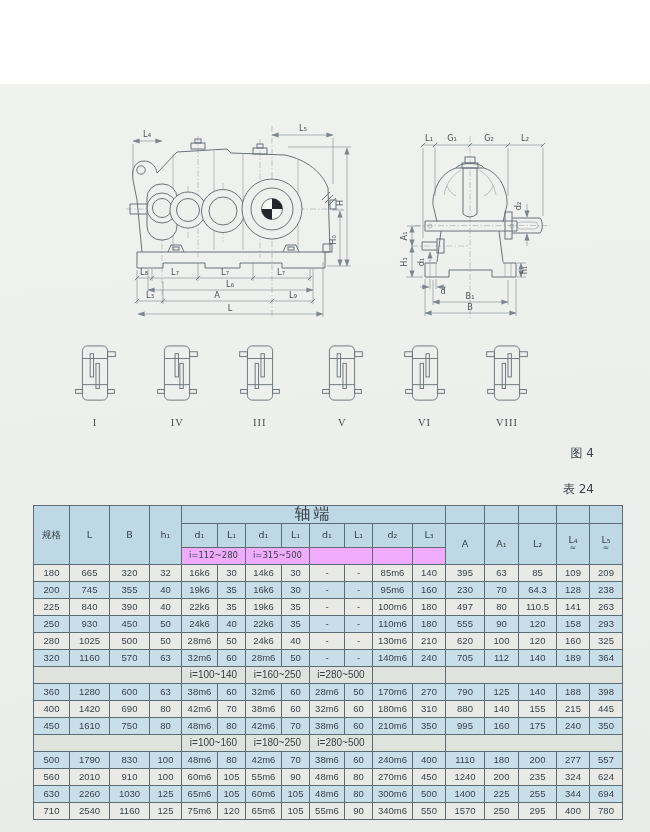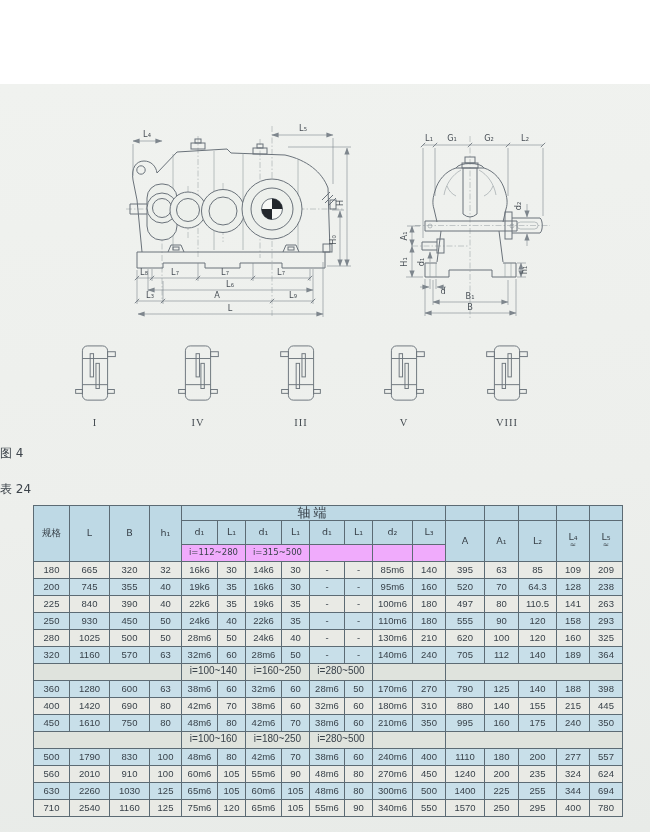--- a/index.html
+++ b/index.html
@@ -18,34 +18,34 @@
   .drawings .tk{stroke:#737b82;stroke-width:0.9}
   .drawings .cl{fill:none;stroke:#9aa1a7;stroke-width:0.55;stroke-dasharray:6 2 1.5 2}
   .drawings text{font-family:"DejaVu Sans",sans-serif;font-size:8.2px;fill:#474e55;text-anchor:middle}
   
   .variants{position:absolute;left:70px;top:344px;width:462px;display:flex;justify-content:space-between}
   .variant{display:flex;flex-direction:column;align-items:center;width:50px}
   .variant svg{display:block}
   .vbody{fill:none;stroke:#6e767d;stroke-width:1}
   .vlabel{margin-top:13px;font-family:"Liberation Serif",serif;font-size:10.5px;color:#454c52;letter-spacing:1px}
   
-  .caption{position:absolute;left:0;width:594px;text-align:left;color:#3c434a;
+  .caption{position:absolute;left:0;width:594px;text-align:right;color:#3c434a;
            font-family:"DejaVu Sans",sans-serif;font-size:12px}
   .caption.fig{top:445px}
   .caption.tbl{top:481px}
   
   table.dim-table{position:absolute;left:33px;top:505px;width:584px;border-collapse:collapse;
         table-layout:fixed;border:1.5px solid #4e5c65}
   .dim-table th,.dim-table td{border:1px solid #5c6b74;font-weight:normal;text-align:center;
         vertical-align:middle;padding:0;line-height:1.05;color:#39424a;overflow:hidden;white-space:nowrap}
   .dim-table thead th{background:#bed9e5;font-family:"DejaVu Sans",sans-serif;font-size:9.5px}
   .dim-table tr.r1 th{height:11px}
   .dim-table tr.r2 th{height:23px}
   .dim-table tr.r3 th{height:16px;background:#f0abfc;font-size:8.5px}
-  .dim-table th.shaft{font-size:13px;letter-spacing:3px}
+  .dim-table th.shaft{font-size:16px;letter-spacing:3px}
   .dim-table td{height:16px;font-size:9.5px;font-family:"Liberation Sans",sans-serif}
   .row-gray td{background:#e9eae5}
   .row-blue td{background:#c8dfe9}
   .ratio-row td{background:#dfe3dd;font-size:10px}
   .hx{font-size:7.5px;line-height:5px;padding-bottom:2px;color:#4a535a}
 </style>
 </head>
 <body>
 
 <div class="scan"></div>
@@ -323,20 +323,35 @@
           <line x1="9" y1="15" x2="35" y2="15"></line>
           <line x1="9" y1="42" x2="35" y2="42"></line>
       <rect x="17" y="10" width="3.5" height="24"></rect>
           <rect x="23" y="20" width="3.5" height="26"></rect>
       <rect x="35" y="8" width="8" height="5"></rect>
       <rect x="2" y="47" width="7" height="4"></rect>
           <rect x="35" y="47" width="7" height="4"></rect>
         </g>
       </svg>
     <div class="vlabel">V</div>
+  </div>
+  <div class="variant">
+    <svg width="44" height="60" viewBox="0 0 44 62">
+        <g class="vbody">
+      <rect x="9" y="2" width="26" height="56" rx="5"></rect>
+          <line x1="9" y1="15" x2="35" y2="15"></line>
+          <line x1="9" y1="42" x2="35" y2="42"></line>
+      <rect x="23" y="10" width="3.5" height="24"></rect>
+          <rect x="17" y="20" width="3.5" height="26"></rect>
+      <rect x="1" y="8" width="8" height="5"></rect>
+      <rect x="2" y="47" width="7" height="4"></rect>
+          <rect x="35" y="47" width="7" height="4"></rect>
+        </g>
+      </svg>
+    <div class="vlabel">VI</div>
   </div>
   <div class="variant">
     <svg width="44" height="60" viewBox="0 0 44 62">
         <g class="vbody">
       <rect x="9" y="2" width="26" height="56" rx="5"></rect>
           <line x1="9" y1="15" x2="35" y2="15"></line>
           <line x1="9" y1="42" x2="35" y2="42"></line>
       <rect x="23" y="10" width="3.5" height="24"></rect>
           <rect x="17" y="20" width="3.5" height="26"></rect>
       <rect x="1" y="8" width="8" height="5"></rect>
@@ -440,21 +455,21 @@
         <td>355</td>
         <td>40</td>
         <td>19k6</td>
         <td>35</td>
         <td>16k6</td>
         <td>30</td>
         <td>-</td>
         <td>-</td>
         <td>95m6</td>
         <td>160</td>
-        <td>520</td>
+        <td>230</td>
         <td>70</td>
         <td>64.3</td>
         <td>128</td>
         <td>238</td>
       </tr>
       <tr class="row-gray">
         <td>225</td>
         <td>840</td>
         <td>390</td>
         <td>40</td>

